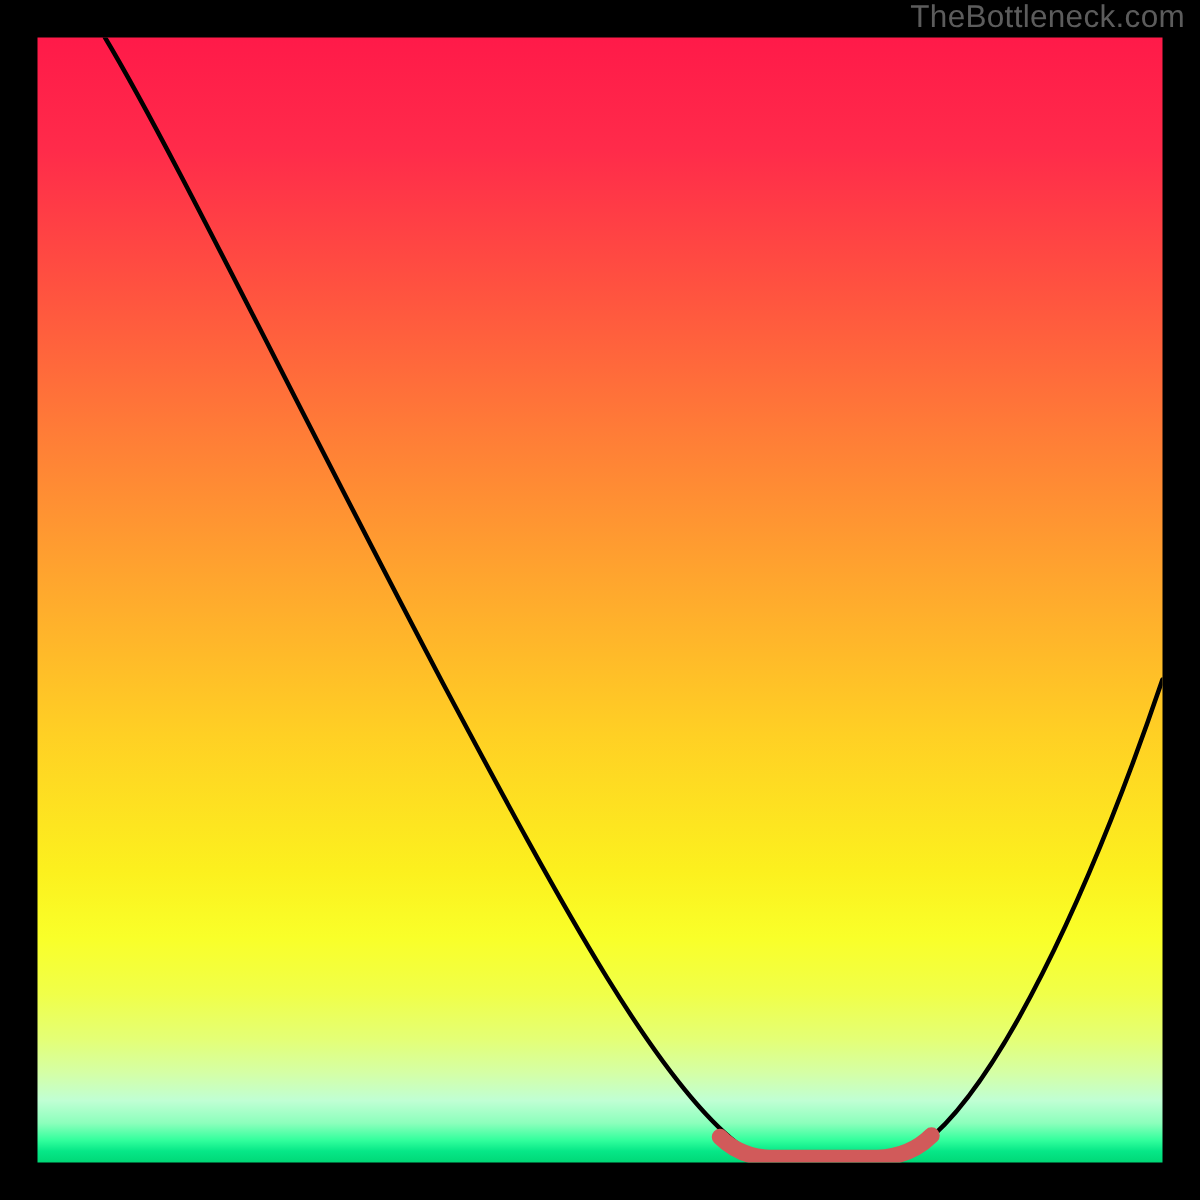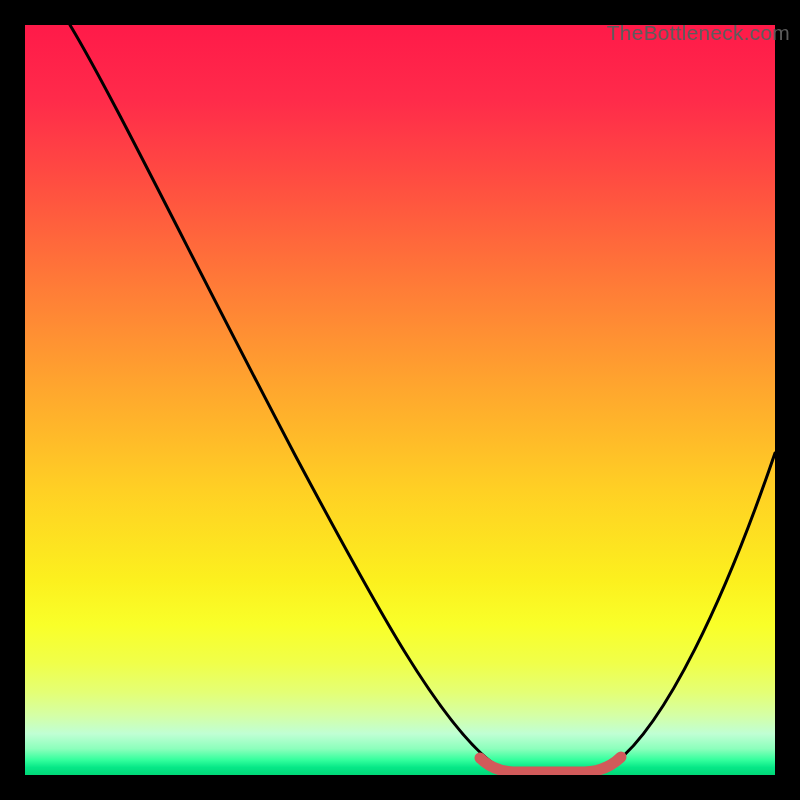--- a/index.html
+++ b/index.html
@@ -46,21 +46,21 @@
   .curve-svg {
     position: absolute;
     left: 0;
     top: 0;
     width: 750px;
     height: 750px;
     pointer-events: none;
   }
   .watermark {
     position: absolute;
-    top: 21px;
+    top: 0;
     right: 10px;
     color: #5c5c5c;
     font-size: 21px;
     font-weight: 500;
     letter-spacing: 0.2px;
   }
 </style>
 </head>
 <body>
 

